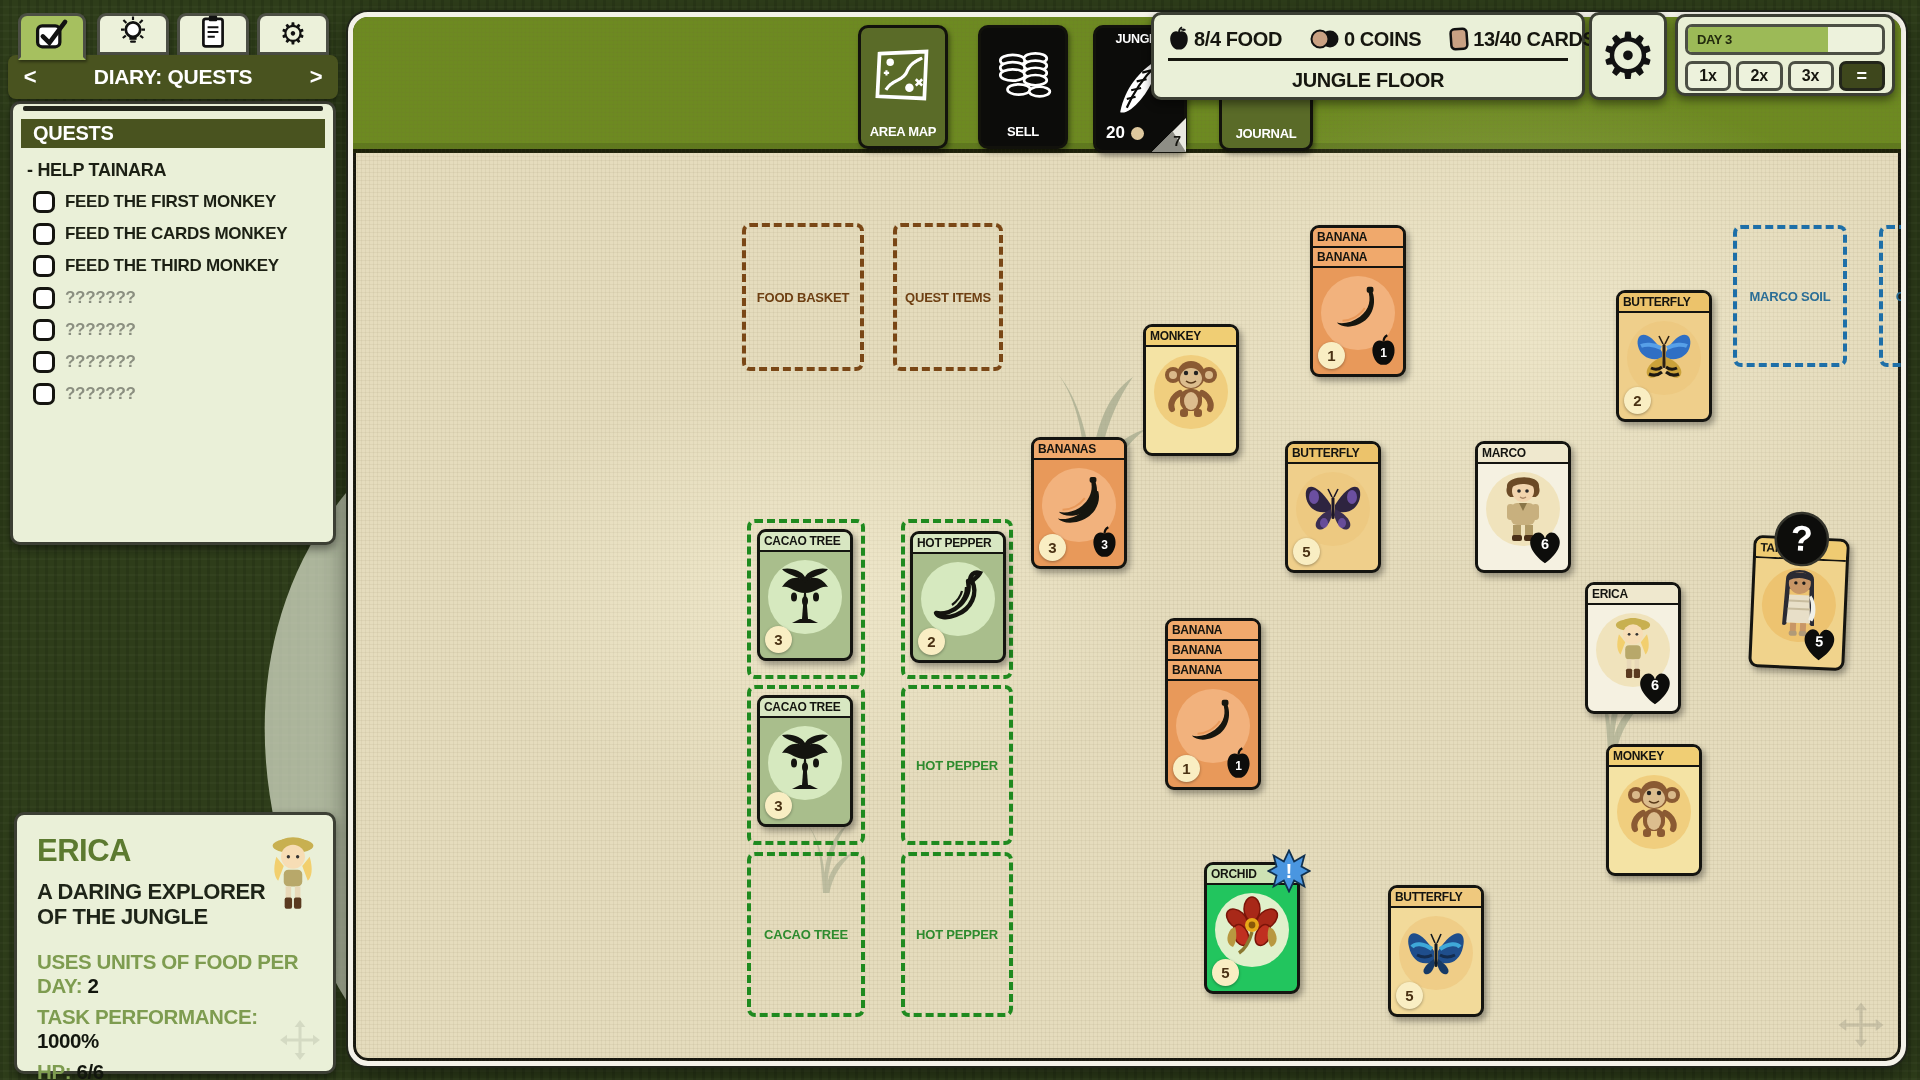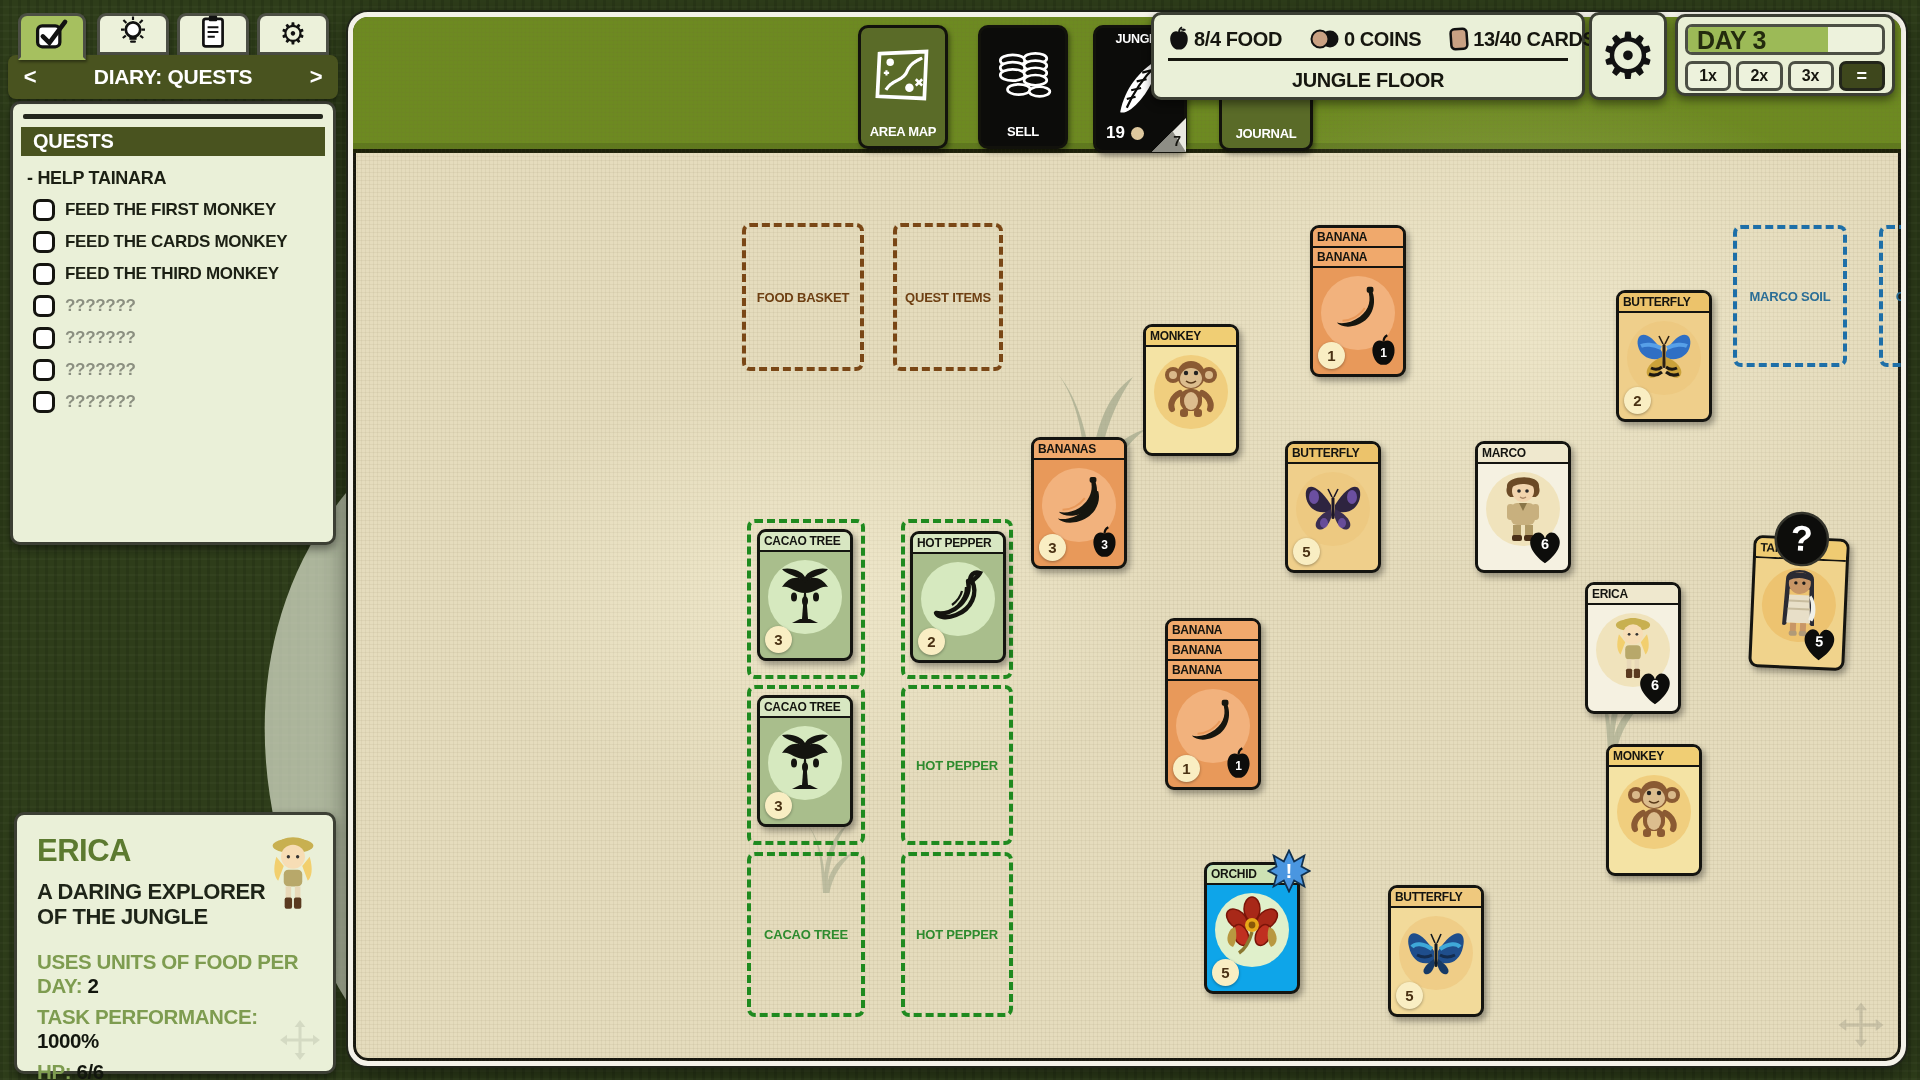--- a/index.html
+++ b/index.html
@@ -95,21 +95,21 @@
   .diary-hdr { position:absolute; left:8px; top:55px; width:330px; height:44px; background:#49531F;
                border-radius:8px; display:flex; align-items:center; justify-content:center;
                color:#fff; font-weight:700; font-size:21px; letter-spacing:-.3px;
                box-shadow:0 2px 4px rgba(0,0,0,.4); z-index:2;}
   .diary-arrow { position:absolute; top:0; height:44px; width:44px; display:flex; align-items:center;
                  justify-content:center; color:#fff; font-weight:700; font-size:22px; cursor:pointer;}
   .diary-prev { left:0; } .diary-next { right:0; }
 
   .panel { background:#EAF0D8; border:3px solid #3c3f34; border-radius:10px;
            box-shadow:0 4px 10px rgba(0,0,0,.45); position:absolute; }
-  .quests-panel { left:10px; top:101px; width:326px; height:444px; padding:8px 8px; }
+  .quests-panel { left:10px; top:101px; width:326px; height:444px; padding:0 8px; }
   .panel-rule { height:5px; background:#23261c; border-radius:2px; margin:2px 2px 8px 2px; }
   .quests-hdr { background:#49531F; color:#fff; font-weight:700; font-size:20px; letter-spacing:-.3px;
                 padding:3px 12px; margin-bottom:12px; }
   .quest-group { font-weight:700; font-size:18px; color:#1c2014; letter-spacing:-.3px; margin:4px 6px 10px 6px;}
   .quest-item { display:flex; align-items:center; gap:10px; margin:0 6px 10px 12px; }
   .quest-check { width:22px; height:22px; background:#fff; border:3.5px solid #14140f; border-radius:7px; flex:none;}
   .quest-label { font-weight:700; font-size:17px; color:#1c2014; letter-spacing:-.3px; }
   .quest-label.unknown { color:#8b8f80; }
 
   
@@ -125,21 +125,21 @@
   .res-panel { left:1151px; top:12px; width:434px; height:88px; z-index:6; padding:6px 12px 4px 12px;}
   .res-row { display:flex; align-items:center; gap:8px; height:36px; }
   .res-item { display:flex; align-items:center; gap:2px; font-weight:700; font-size:20px; color:#16160f; letter-spacing:-.4px; white-space:nowrap;}
   .res-div { height:2.5px; background:#16160f; margin:1px 2px 2px 2px; }
   .res-loc { text-align:center; font-weight:700; font-size:20px; color:#16160f; letter-spacing:-.4px; line-height:34px;}
   .gear-box { left:1589px; top:12px; width:78px; height:88px; z-index:6; display:flex; align-items:center; justify-content:center;
               font-size:64px; color:#111; line-height:1;}
   .day-panel { left:1675px; top:14px; width:220px; height:82px; z-index:6; padding:7px; background:#E9EFD5;}
   .day-bar { position:relative; height:31px; border:3px solid #4c4f44; border-radius:7px; background:#EDF2DC; overflow:hidden;}
   .day-fill { position:absolute; left:0; top:0; bottom:0; background:#9CBA57; }
-  .day-lbl { position:relative; z-index:2; font-weight:700; font-size:25px; color:#232b0e; letter-spacing:-.4px; padding-left:9px; line-height:26px;}
+  .day-lbl { position:relative; z-index:2; font-weight:700; font-size:13px; color:#232b0e; letter-spacing:-.4px; padding-left:9px; line-height:26px;}
   .speed-row { display:flex; gap:5px; margin-top:6px; }
   .spd { flex:1; height:30px; background:#EDF2DC; border:3px solid #4c4f44; border-radius:7px;
          font-weight:700; font-size:16px; color:#16160f; display:flex; align-items:center; justify-content:center; cursor:pointer;}
   .spd.pause { background:#3E471C; color:#fff; border-color:#23261a; font-size:18px; }
 
   .decor { position:absolute; pointer-events:none; }
   .dotrow { position:absolute; display:flex; gap:10px; }
   .dotrow i { width:9px; height:7px; background:#8f9383; border-radius:2px; transform:rotate(-18deg);}
 </style>
 </head>
@@ -200,21 +200,21 @@
   </div>
 
   <div class="hdr-btn btn-black" style="left:740px;top:8px;width:94px;height:128px;">
     <span class="deck-title">JUNGLE</span>
     <svg class="hdr-ic" style="top:22px" width="66" height="76" viewBox="0 0 60 60">
       <path d="M46 4 C30 14 16 30 12 52 C14 53 18 52 22 49 C34 40 44 22 48 6 Z" fill="#fff"></path>
       <path d="M44 10 C34 20 24 34 18 48" stroke="#0c0c0a" stroke-width="2" fill="none"></path>
       <path d="M40 14 l-8 2 M36 22 l-9 2 M31 30 l-9 2 M26 38 l-8 2" stroke="#0c0c0a" stroke-width="2"></path>
     </svg>
     <span class="deck-count">
-        <span>19</span>
+        <span>20</span>
         <span class="deck-coin"></span>
       </span>
     <div class="deck-flag"></div>
     <div class="deck-flag-stripe"></div>
     <span class="deck-flag-n">7</span>
   </div>
 
   <div class="hdr-btn btn-olive" style="left:866px;top:54px;width:94px;height:80px;">
     <svg class="moth" width="78" height="72" viewBox="0 0 60 60">
       <path d="M28 30 C14 10 4 12 6 26 C8 38 18 44 28 40 Z" fill="#fff" opacity=".95"></path>
@@ -469,21 +469,21 @@
                 <path d="M26 24 q5 4 10 0" stroke="#5a3a1a" stroke-width="1.6" fill="none"></path>
                 <rect x="20" y="32" width="22" height="22" rx="9" fill="#8a5a33"></rect>
                 <ellipse cx="31" cy="44" rx="7" ry="9" fill="#dcbd8e"></ellipse>
                 <path d="M20 36 C12 40 10 48 12 52 M42 36 C50 40 52 48 50 52" stroke="#8a5a33" stroke-width="6" fill="none" stroke-linecap="round"></path>
                 <rect x="20" y="52" width="8" height="8" rx="3" fill="#8a5a33"></rect>
                 <rect x="34" y="52" width="8" height="8" rx="3" fill="#8a5a33"></rect>
               </svg></span>
           </div>
         </div>
       </div>
-      <div class="card" style="left: 851px; top: 845px; background: #0ea5e9;">
+      <div class="card" style="left: 851px; top: 845px; background: #22c55e;">
         <div class="titlebar" style="background: rgb(205, 226, 180);">ORCHID</div>
         <div class="card-art">
           <div class="icircle" style="background: rgb(224, 240, 203);">
             <span><svg width="62" height="66" viewBox="0 0 62 66">
                 <g>
                   <ellipse cx="31" cy="14" rx="8" ry="12" fill="#a82818" stroke="#7a1408" stroke-width="1.5"></ellipse>
                   <ellipse cx="16" cy="24" rx="8" ry="12" transform="rotate(-48 16 24)" fill="#a82818" stroke="#7a1408" stroke-width="1.5"></ellipse>
                   <ellipse cx="46" cy="24" rx="8" ry="12" transform="rotate(48 46 24)" fill="#a82818" stroke="#7a1408" stroke-width="1.5"></ellipse>
                   <ellipse cx="20" cy="40" rx="7" ry="11" transform="rotate(-24 20 40)" fill="#c03020" stroke="#7a1408" stroke-width="1.5"></ellipse>
                   <ellipse cx="42" cy="40" rx="7" ry="11" transform="rotate(24 42 40)" fill="#c03020" stroke="#7a1408" stroke-width="1.5"></ellipse>

